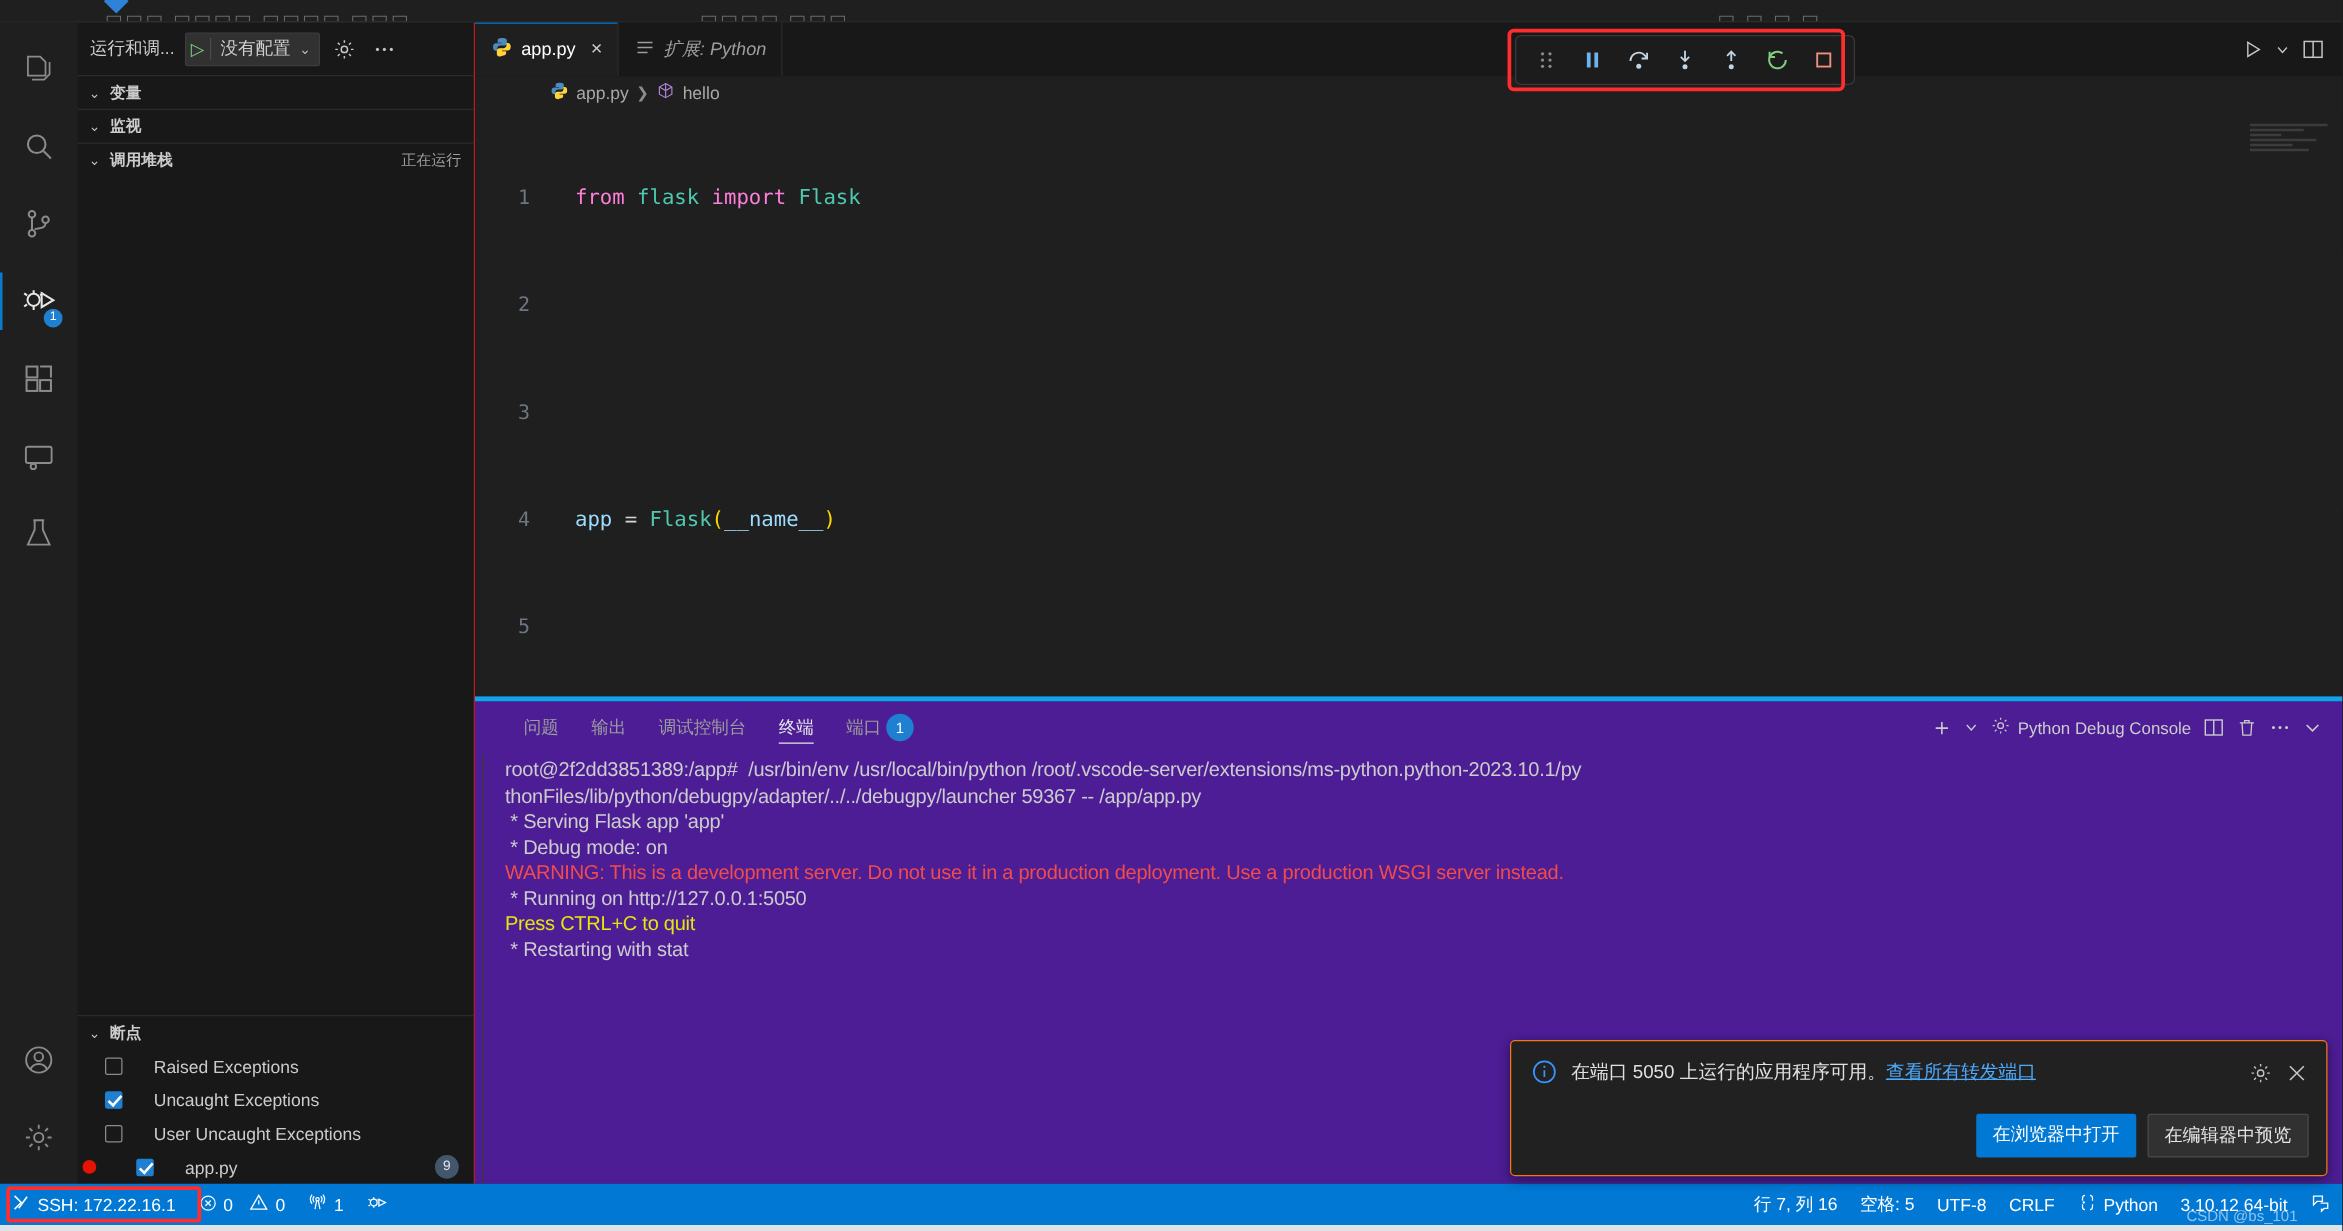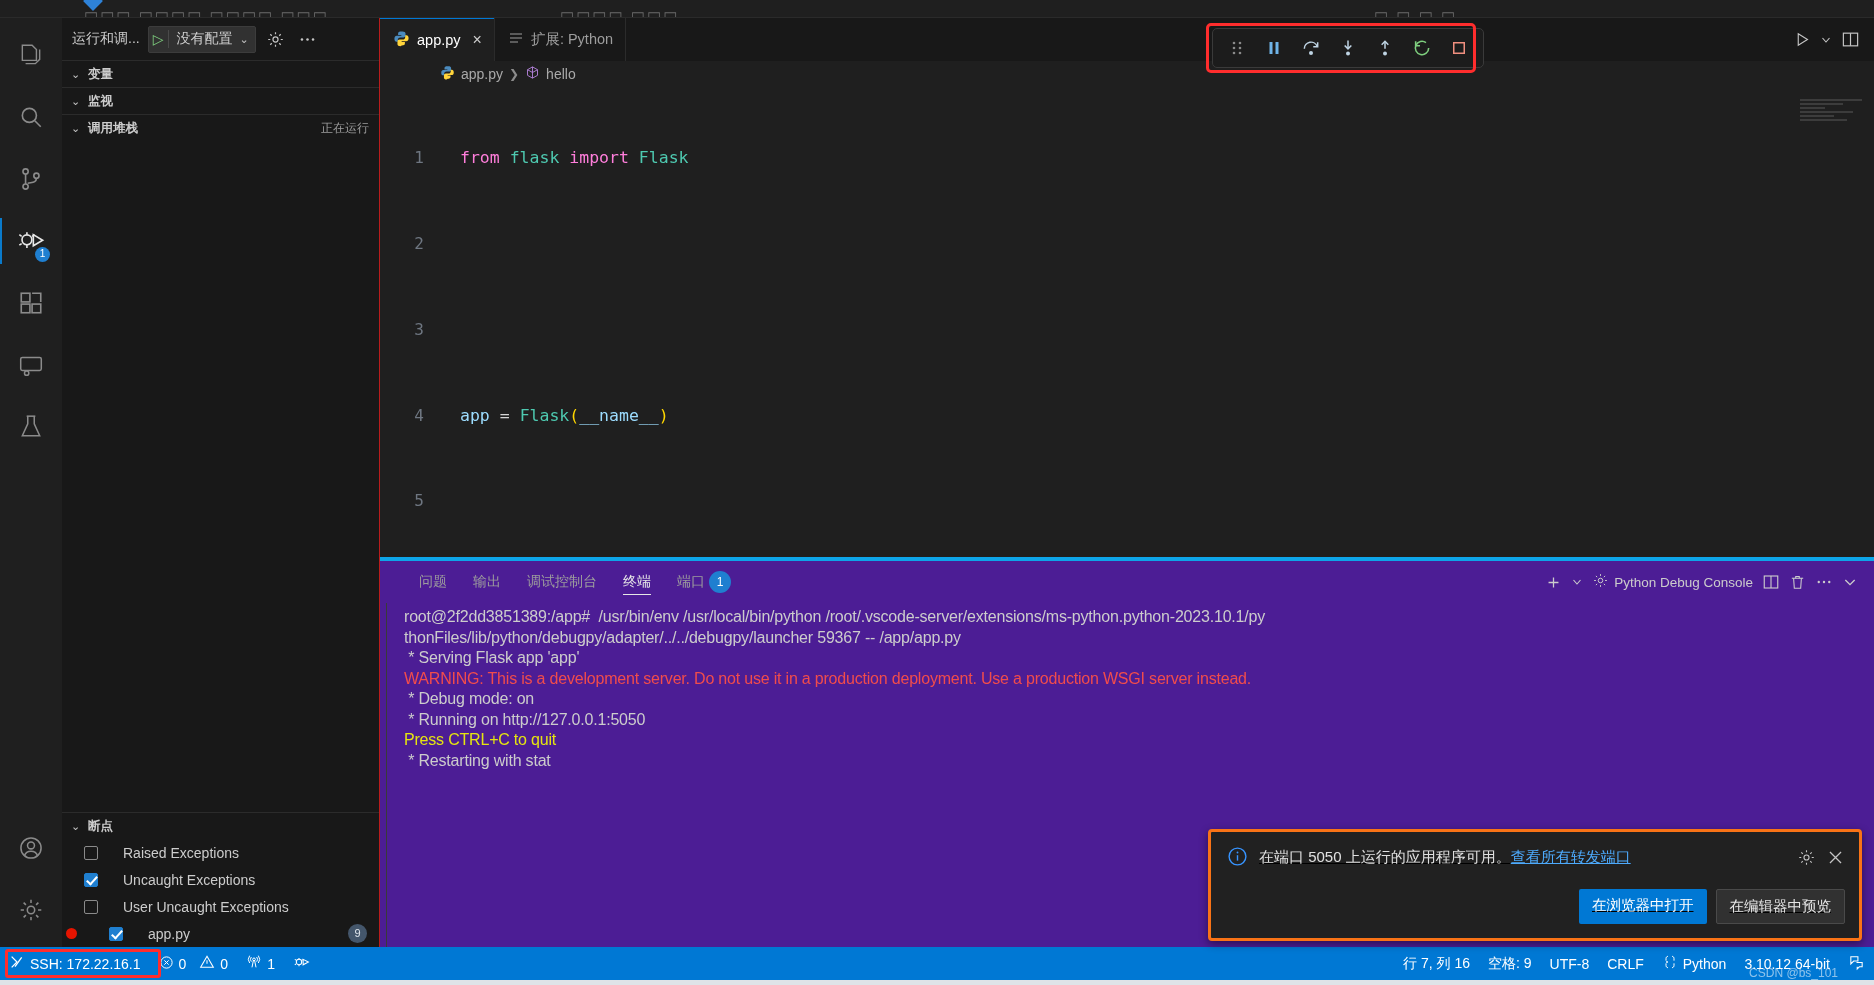--- a/index.html
+++ b/index.html
@@ -92,21 +92,21 @@
   .editorcol { flex: 1; display: flex; flex-direction: column; min-width: 0; background: #1f1f1f; }
 
   .tabsrow { height: 43px; background: #181818; display: flex; align-items: stretch; flex: none; position: relative; }
   .tab {
     display: flex; align-items: center; gap: 7px; padding: 0 12px 0 13px; font-size: 14.5px;
     color: #9d9d9d; background: #181818; border-right: 1px solid #2b2b2b; cursor: pointer; position: relative;
   }
   .tab.active { background: #1f1f1f; color: #ffffff; }
   .tab.active::before { content:''; position:absolute; left:0; right:0; top:0; height:1px; background:#0078d4; }
   .tab .tabname { white-space: nowrap; }
-  .tab.italic .tabname { }
+  .tab.italic .tabname { font-style: italic; }
   .tab .closex { color: #cccccc; font-size: 16px; margin-left: 5px; line-height: 1; }
   .tab-actions { margin-left: auto; display: flex; align-items: center; gap: 4px; padding-right: 12px; color: #c5c5c5; }
 
   
   .dbgtoolbar {
     position: absolute; left: 832px; top: 10px; height: 40px;
     background: #1c1c1c; border: 1px solid #3a3a3a; border-radius: 5px;
     display: flex; align-items: center; padding: 0 8px; gap: 5px; z-index: 30;
   }
   .dbg-btn { width: 32px; height: 30px; display:flex; align-items:center; justify-content:center; cursor:pointer; }
@@ -150,22 +150,22 @@
     font-family: Liberation Sans, sans-serif;
     font-size: 16px; line-height: 20.5px; color: #cccccc; white-space: pre; letter-spacing: -0.2px;
   }
   .t-red { color: #f14c4c; }
   .t-yel { color: #e5e510; }
   .term-gutter { position:absolute; left: 6px; top: 0; bottom: 0; width: 1px; background: #3a3a3a; }
 
   
   .notif {
     position: absolute; right: 12px; bottom: 44px; width: 654px; background: #212121;
-    border: 3px solid #f97316; border-radius: 4px; box-shadow: 0 3px 9px rgba(0,0,0,.45);
-    padding: 14px 14px 0 16px; z-index: 40; text-decoration: underline;
+    border: 1px solid #f97316; border-radius: 4px; box-shadow: 0 3px 9px rgba(0,0,0,.45);
+    padding: 14px 14px 0 16px; z-index: 40;
   }
   .notif-row { display: flex; align-items: flex-start; gap: 11px; }
   .notif-msg { color: #e0e0e0; font-size: 15px; line-height: 22px; flex: 1; }
   .notif-link { color: #4daafc; text-decoration: underline; cursor: pointer; }
   .notif-icons { display: flex; gap: 10px; color: #c5c5c5; padding-top: 2px; }
   .notif-btns { display: flex; justify-content: flex-end; gap: 9px; padding: 18px 0 14px 0; }
   .nbtn { font-size: 14.5px; padding: 7px 13px; border-radius: 2px; cursor: pointer; white-space: nowrap; }
   .nbtn.primary { background: #0078d4; color: #fff; }
   .nbtn.secondary { background: #313131; color: #e6e6e6; border: 1px solid #4a4a4a; }
 
@@ -563,22 +563,22 @@
                 </svg>
             </span>
           </div>
         </div>
 
         <div class="term">
           <div class="term-gutter"></div>
           <div class="term-line">root@2f2dd3851389:/app#  /usr/bin/env /usr/local/bin/python /root/.vscode-server/extensions/ms-python.python-2023.10.1/py</div>
           <div class="term-line">thonFiles/lib/python/debugpy/adapter/../../debugpy/launcher 59367 -- /app/app.py</div>
           <div class="term-line"> * Serving Flask app 'app'</div>
+          <div class="term-line"> * Debug mode: on</div>
           <div class="term-line t-red">WARNING: This is a development server. Do not use it in a production deployment. Use a production WSGI server instead.</div>
-          <div class="term-line"> * Debug mode: on</div>
           <div class="term-line"> * Running on http://127.0.0.1:5050</div>
           <div class="term-line t-yel">Press CTRL+C to quit</div>
           <div class="term-line"> * Restarting with stat</div>
         </div>
       </div>
     </div>
   </div>
 
   <div class="notif">
     <div class="notif-row">
@@ -654,21 +654,21 @@
         <svg width="18" height="18" viewBox="0 0 24 24" fill="none" stroke="#fff" stroke-width="1.4">
           <circle cx="8" cy="12" r="3.6"></circle>
             <path d="M8 6.5v1.8M8 15.6v1.9M4 9.5l-1.6-1M12 9.5l1-.7M4 14.6l-1.6 1"></path>
           <path d="M13.5 8.5l7 3.6-7 3.6z"></path>
         </svg>
       </span>
     </div>
 
     <div class="sb-right">
       <div class="sb-item">行 7, 列 16</div>
-      <div class="sb-item">空格: 9</div>
+      <div class="sb-item">空格: 5</div>
       <div class="sb-item">UTF-8</div>
       <div class="sb-item">CRLF</div>
       <div class="sb-item">
         <span>
           <svg width="16" height="16" viewBox="0 0 24 24" fill="none" stroke="#fff" stroke-width="1.5">
             <path d="M9 3.5C7 3.5 6 5 6 7v3"></path>
               <path d="M9 20.5c-2 0-3-1.5-3-3.5v-3"></path>
               <circle cx="7.5" cy="12" r="1.4" fill="#fff" stroke="none"></circle>
             <path d="M15 3.5c2 0 3 1.5 3 3.5v3"></path>
               <path d="M15 20.5c2 0 3-1.5 3-3.5v-3"></path>

